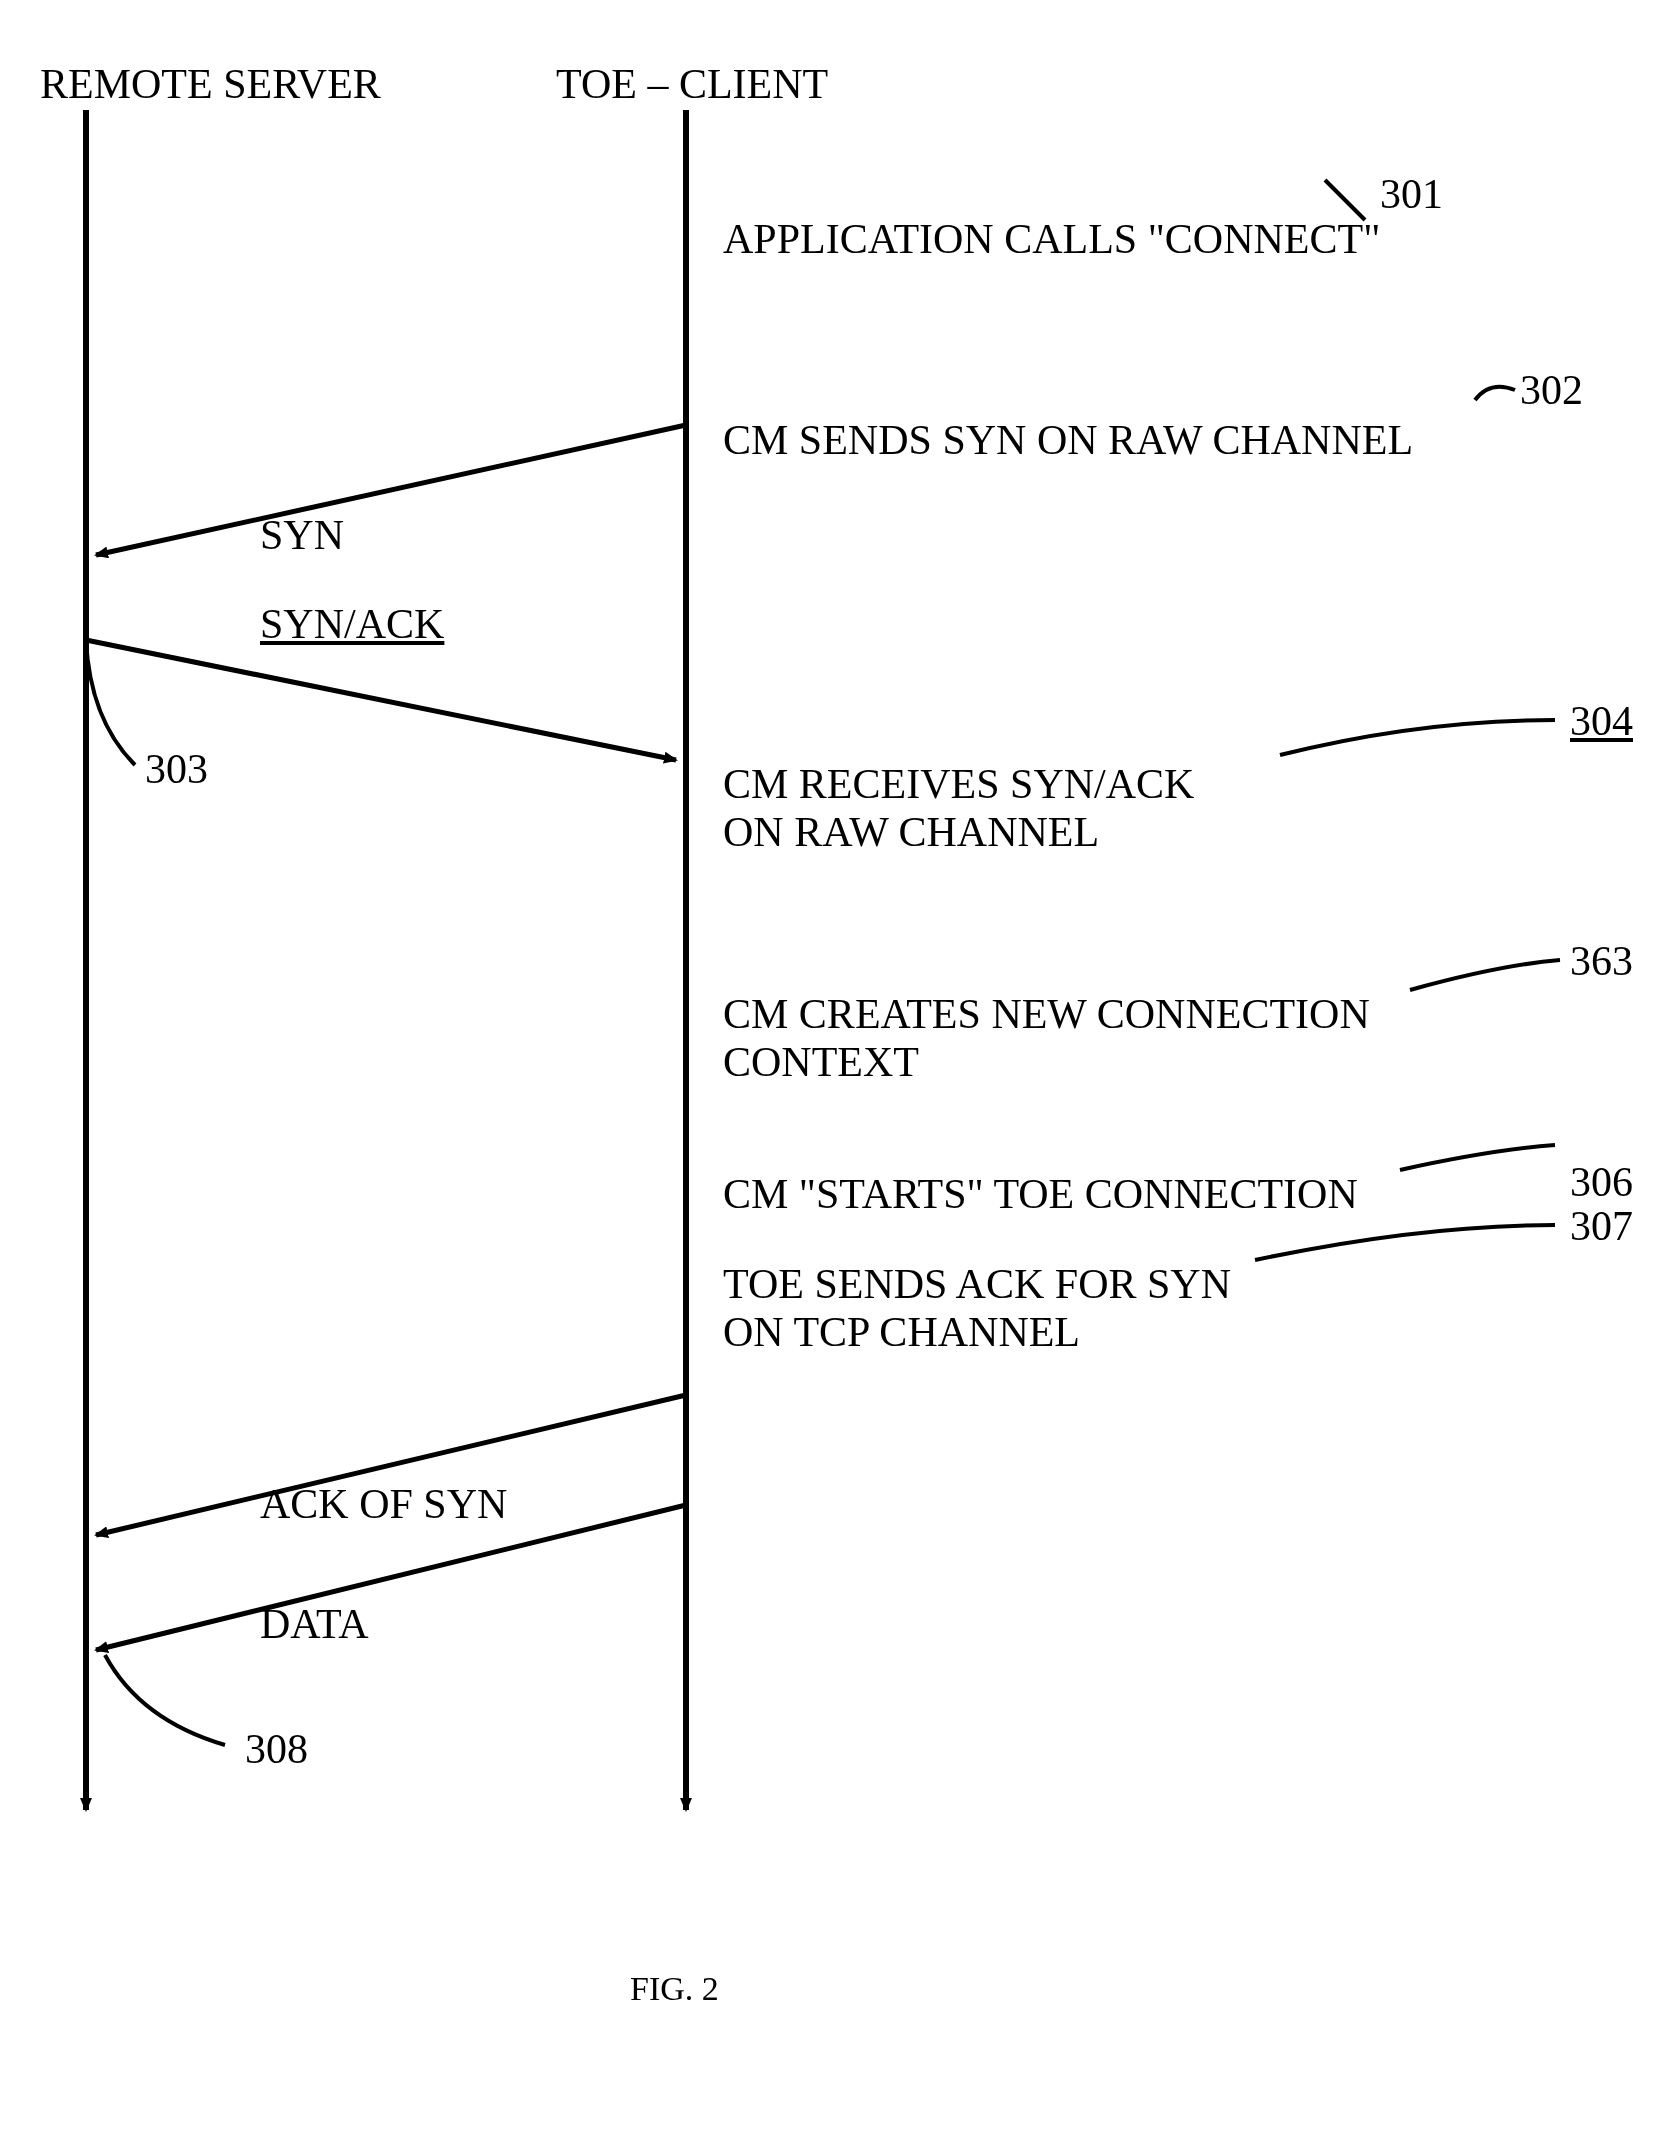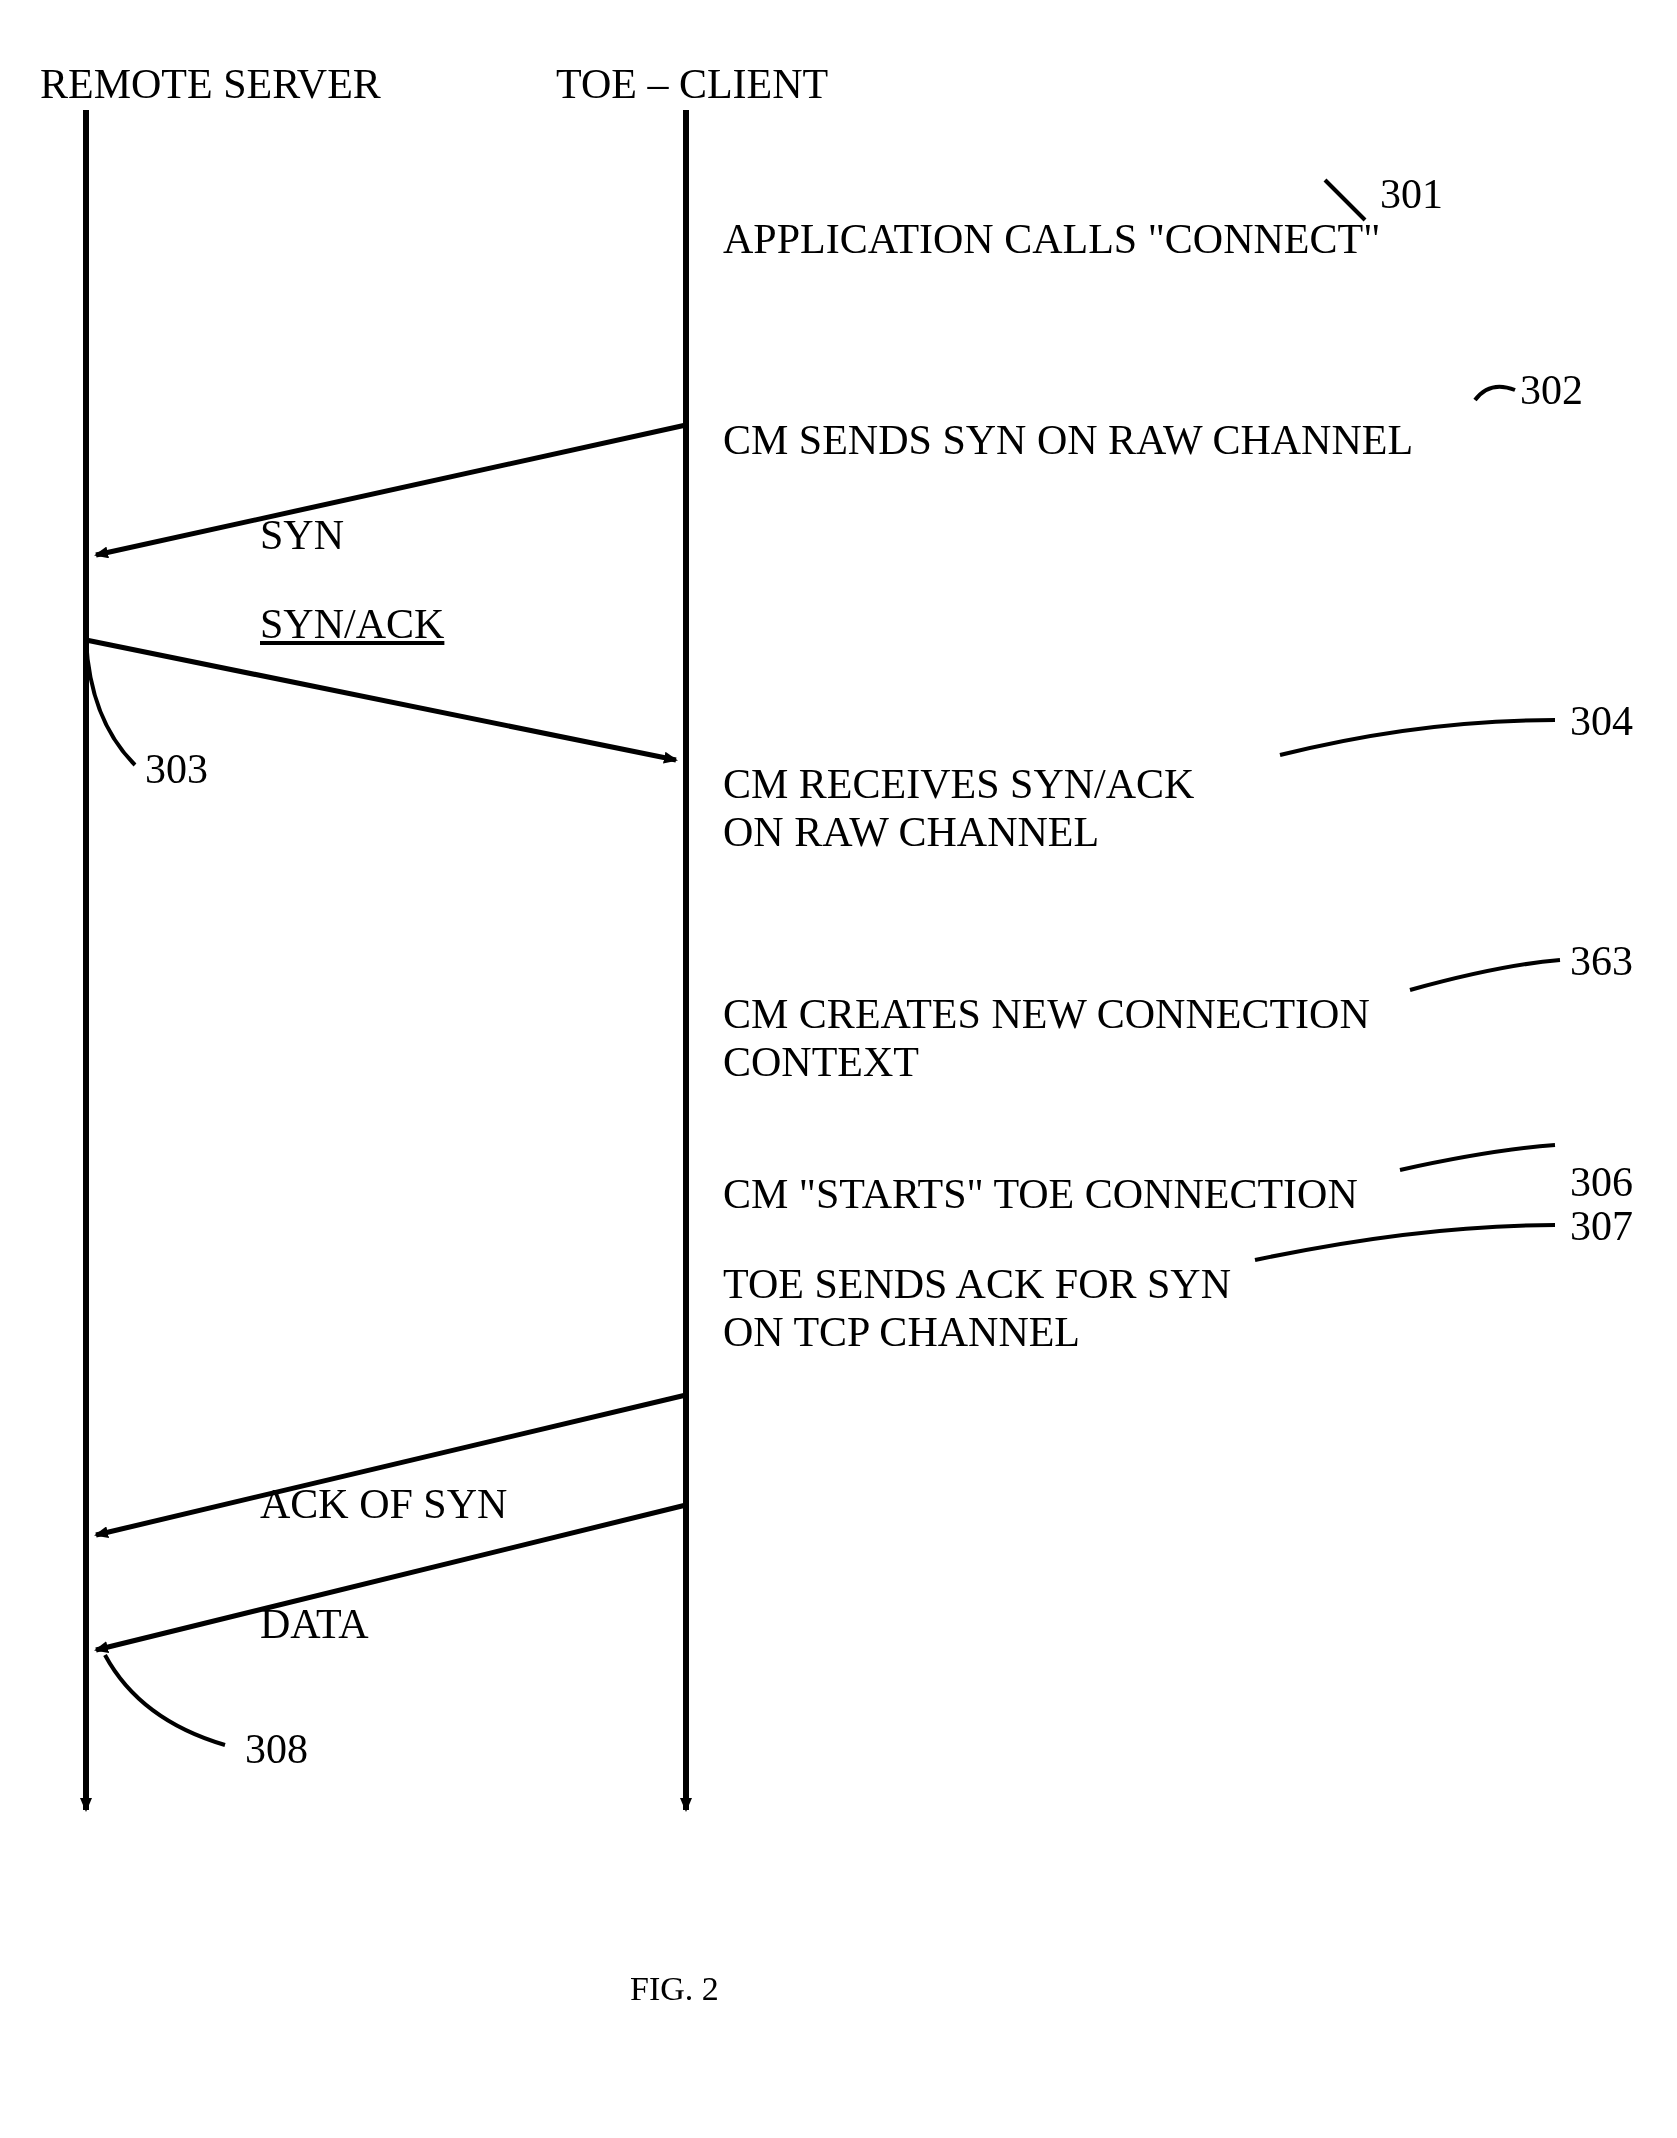--- a/index.html
+++ b/index.html
@@ -87,21 +87,21 @@
   <div class="label" style="left:723px; top:416px;">CM SENDS SYN ON RAW CHANNEL</div>
   <div class="label" style="left:723px; top:990px;">CM CREATES NEW CONNECTION
 CONTEXT</div>
   <div class="label" style="left:723px; top:1170px;">CM "STARTS" TOE CONNECTION</div>
   <div class="label" style="left:723px; top:1260px;">TOE SENDS ACK FOR SYN
 ON TCP CHANNEL</div>
 
   <div class="label" style="left:1380px; top:158px;margin-top:12px;">301</div>
   <div class="label" style="left:1520px; top:366px;">302</div>
   <div class="label" style="left:145px; top:745px;">303</div>
-  <div class="label" style="left:1570px; top:697px;">304</div>
+  <div class="label" style="left:1570px; top:697px;text-decoration:underline;">304</div>
   <div class="label" style="left:1570px; top:937px;">363</div>
   <div class="label" style="left:1570px; top:1122px;margin-top:36px;">306</div>
   <div class="label" style="left:1570px; top:1202px;">307</div>
   <div class="label" style="left:245px; top:1725px;">308</div>
 
   <div class="caption" style="left:630px; top:1970px;">FIG. 2</div>
 
 </div>
 
 </body></html>

